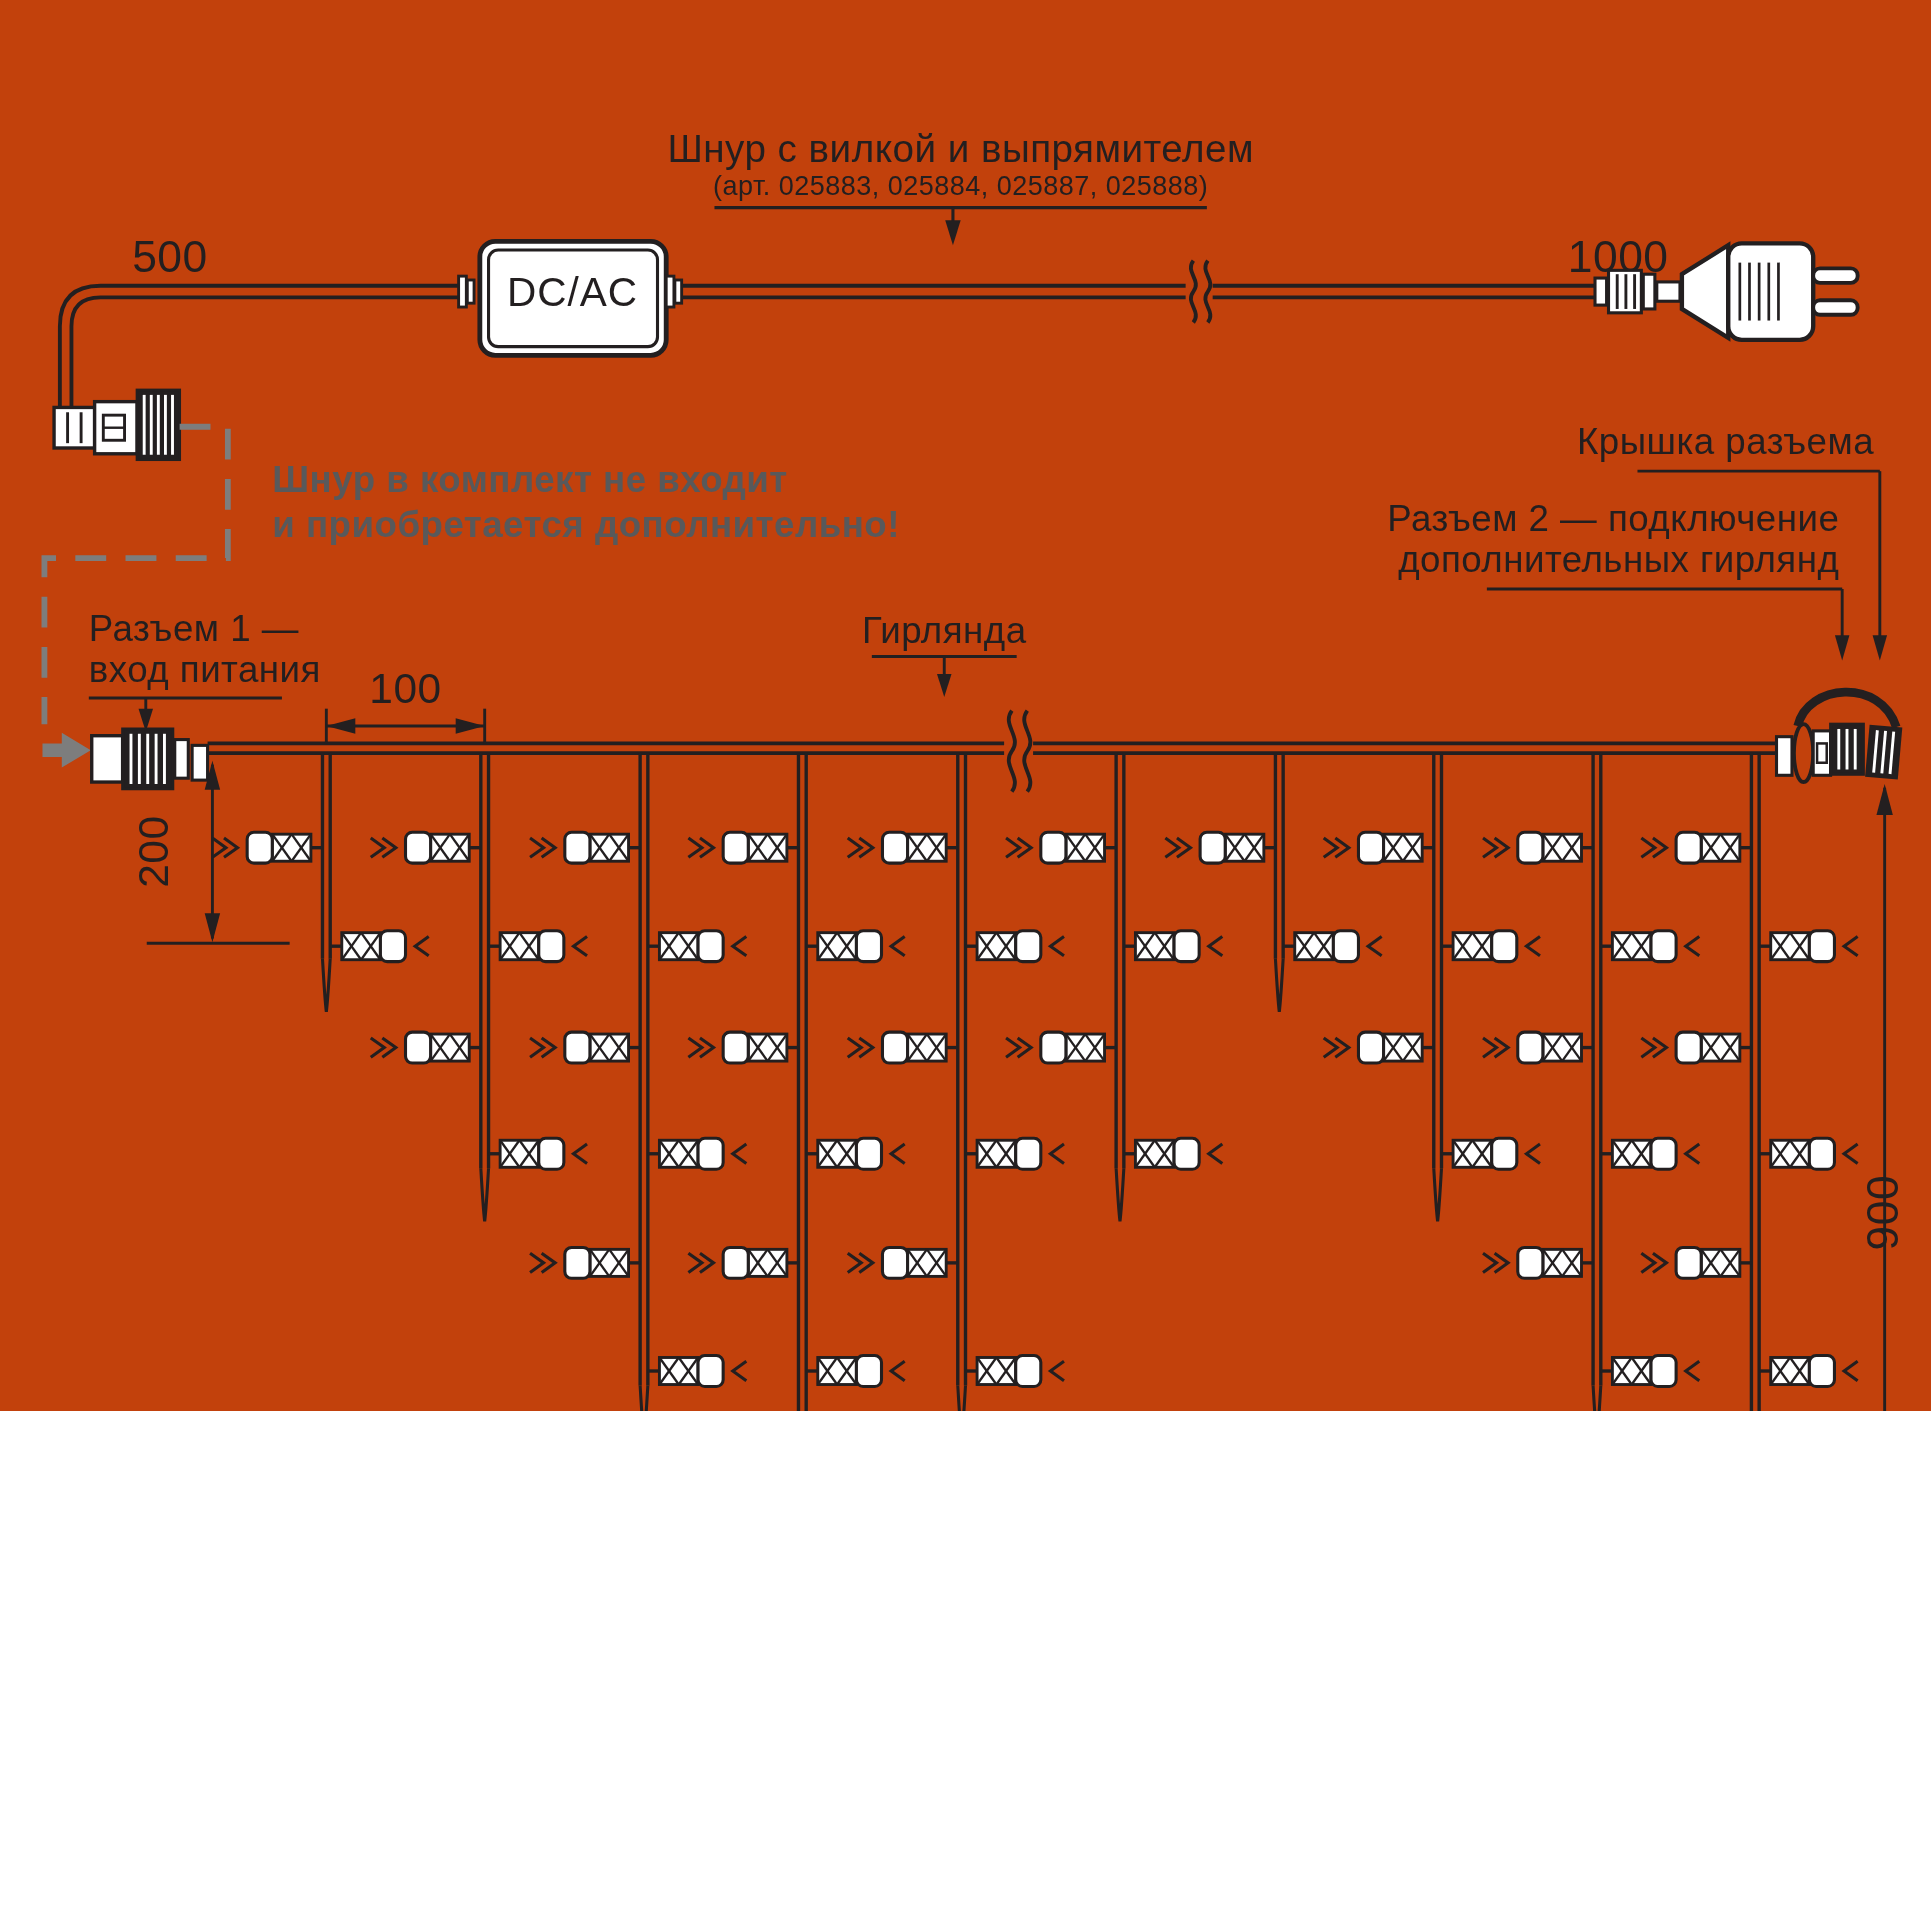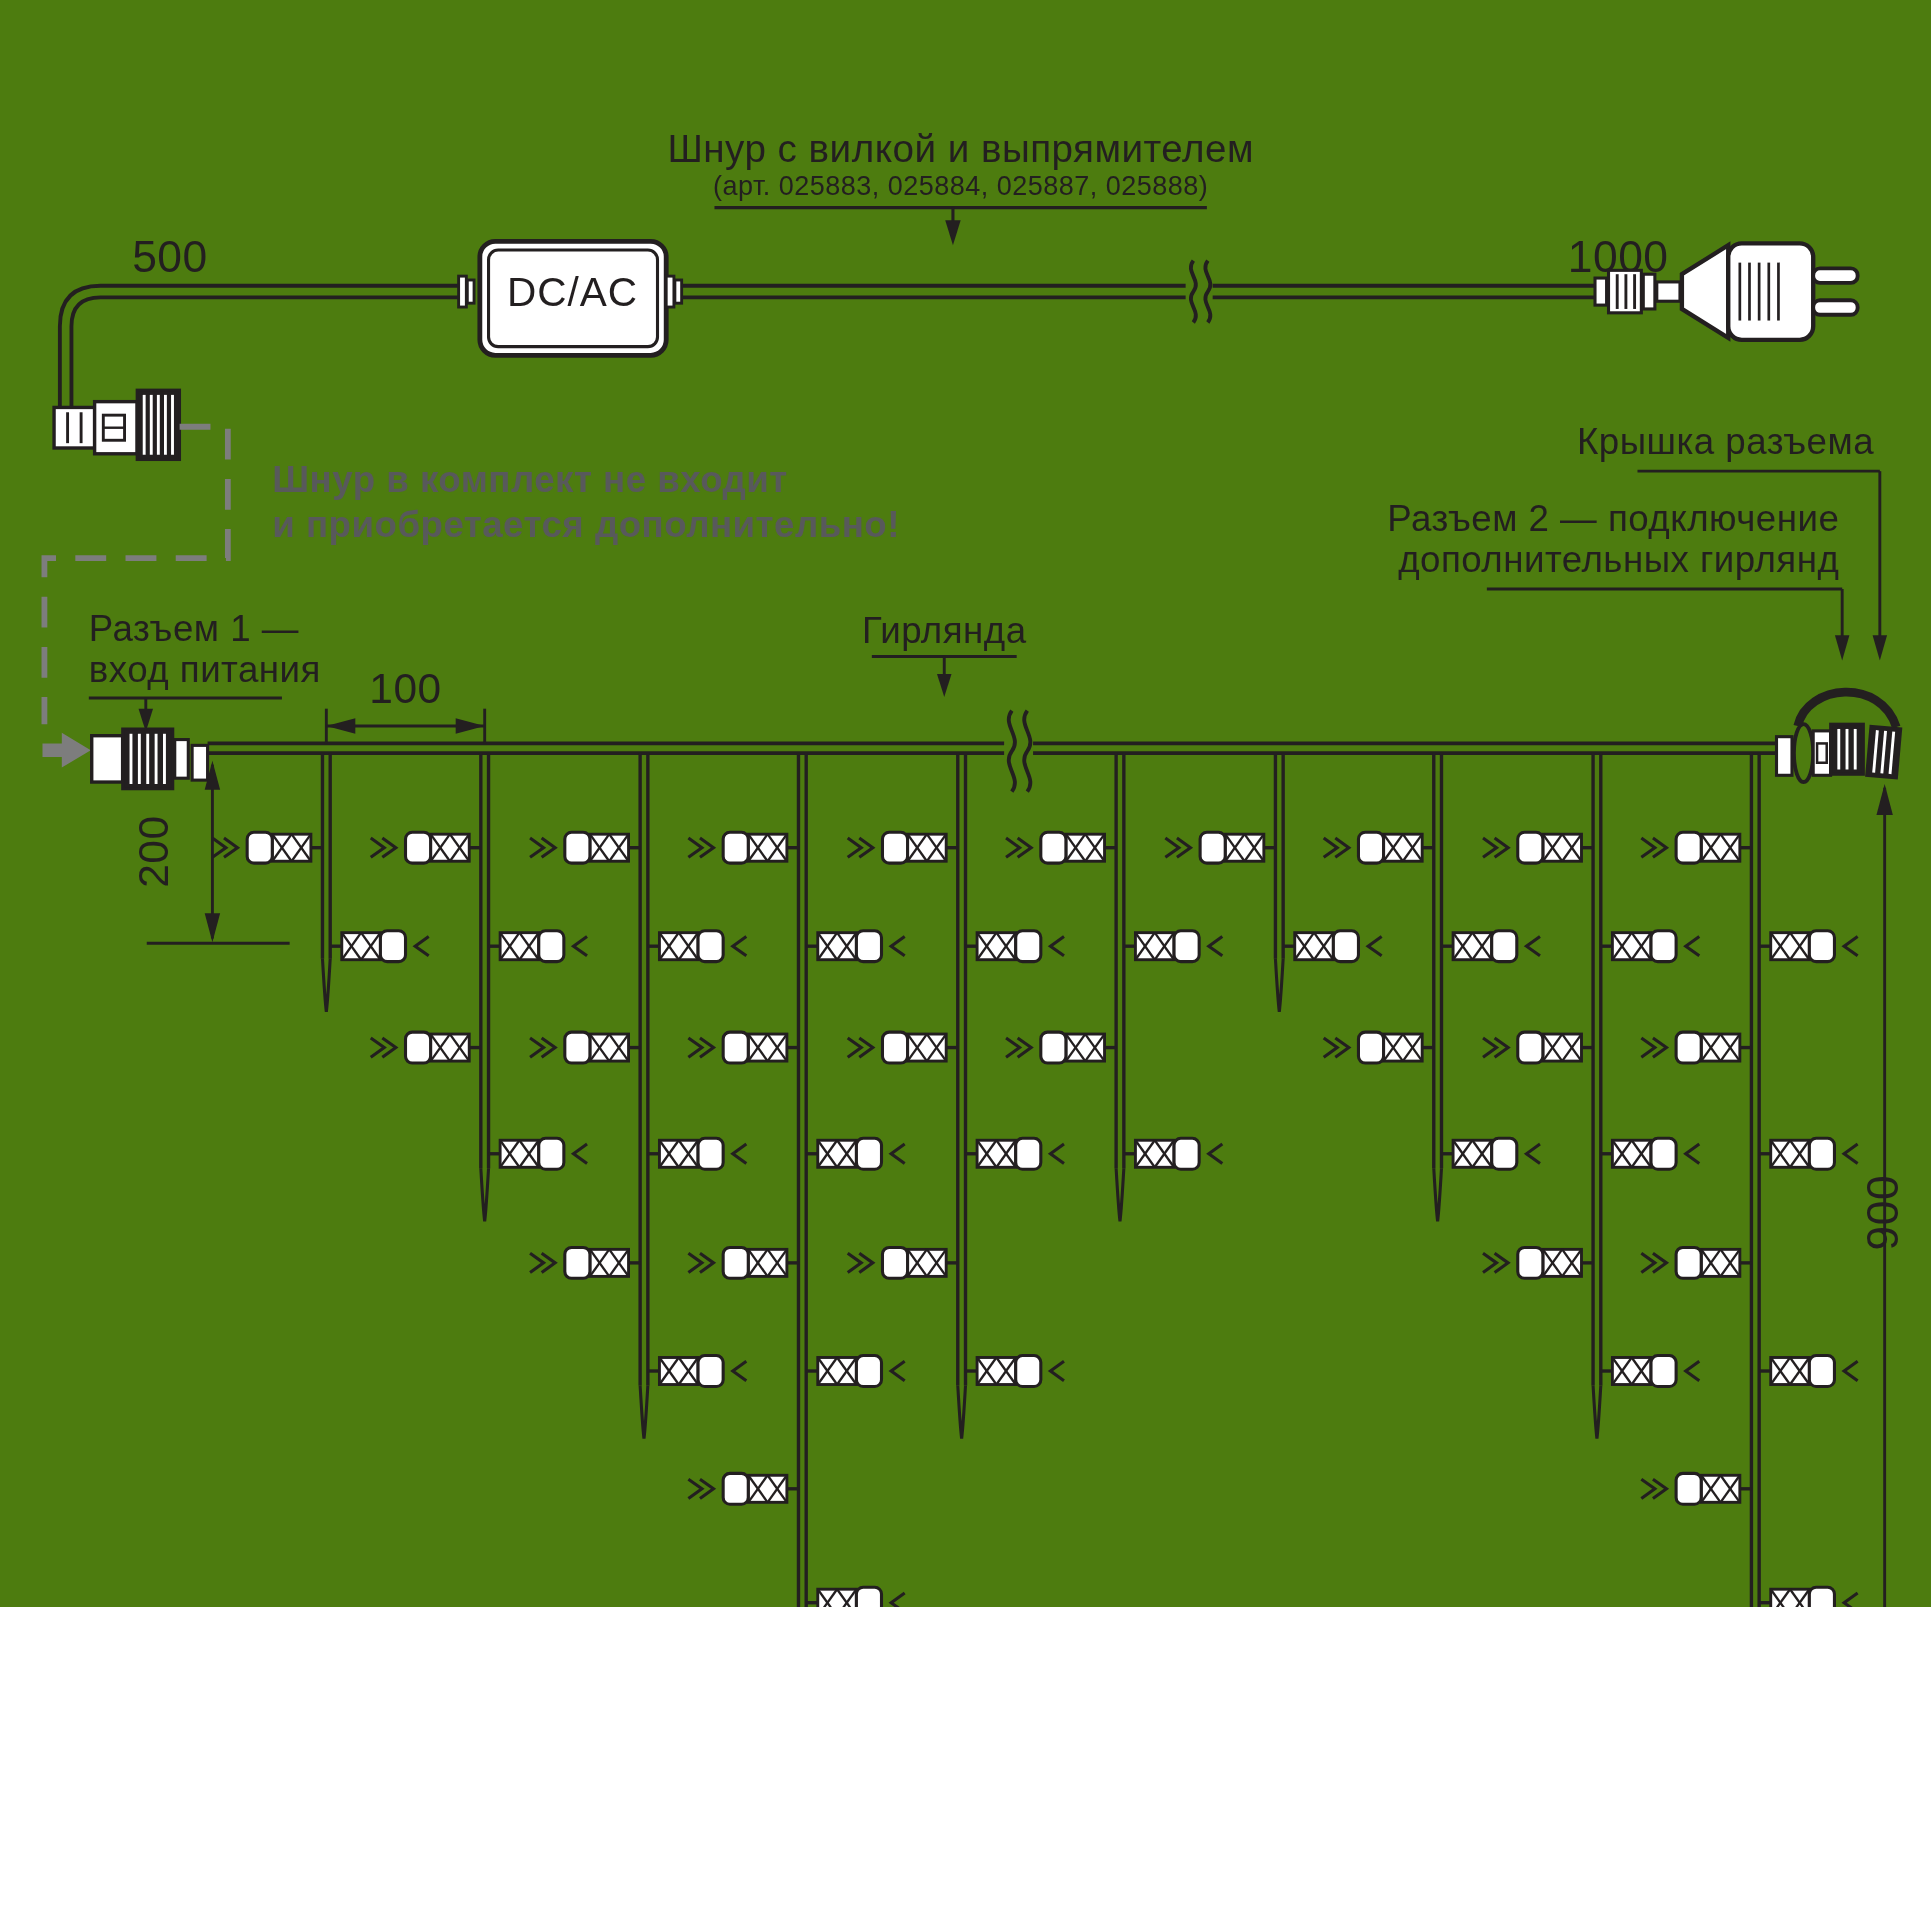--- a/index.html
+++ b/index.html
@@ -1,16 +1,16 @@
 <!DOCTYPE html>
 <html><head>
 <meta charset="utf-8">
 <style>
   html,body{margin:0;padding:0;background:#ffffff;}
-  .stage{width:1931px;height:1607px;background:#4d7c0f;position:relative;overflow:hidden;}
+  .stage{width:1931px;height:1411px;background:#c2410c;position:relative;overflow:hidden;}
   svg{display:block;}
   svg text{font-family:"Liberation Sans", sans-serif;}
 </style>
 </head>
 <body>
 
 <div class="stage">
   <svg id="cv" viewBox="0 0 2000 2000" width="1931" height="1931" xmlns="http://www.w3.org/2000/svg">
       <text x="995" y="168" font-size="40" fill="#231f20" text-anchor="middle" font-weight="normal" letter-spacing="0.5">Шнур с вилкой и выпрямителем</text>
       <text x="995" y="202" font-size="28" fill="#231f20" text-anchor="middle" font-weight="normal" letter-spacing="0.5">(арт. 025883, 025884, 025887, 025888)</text>

